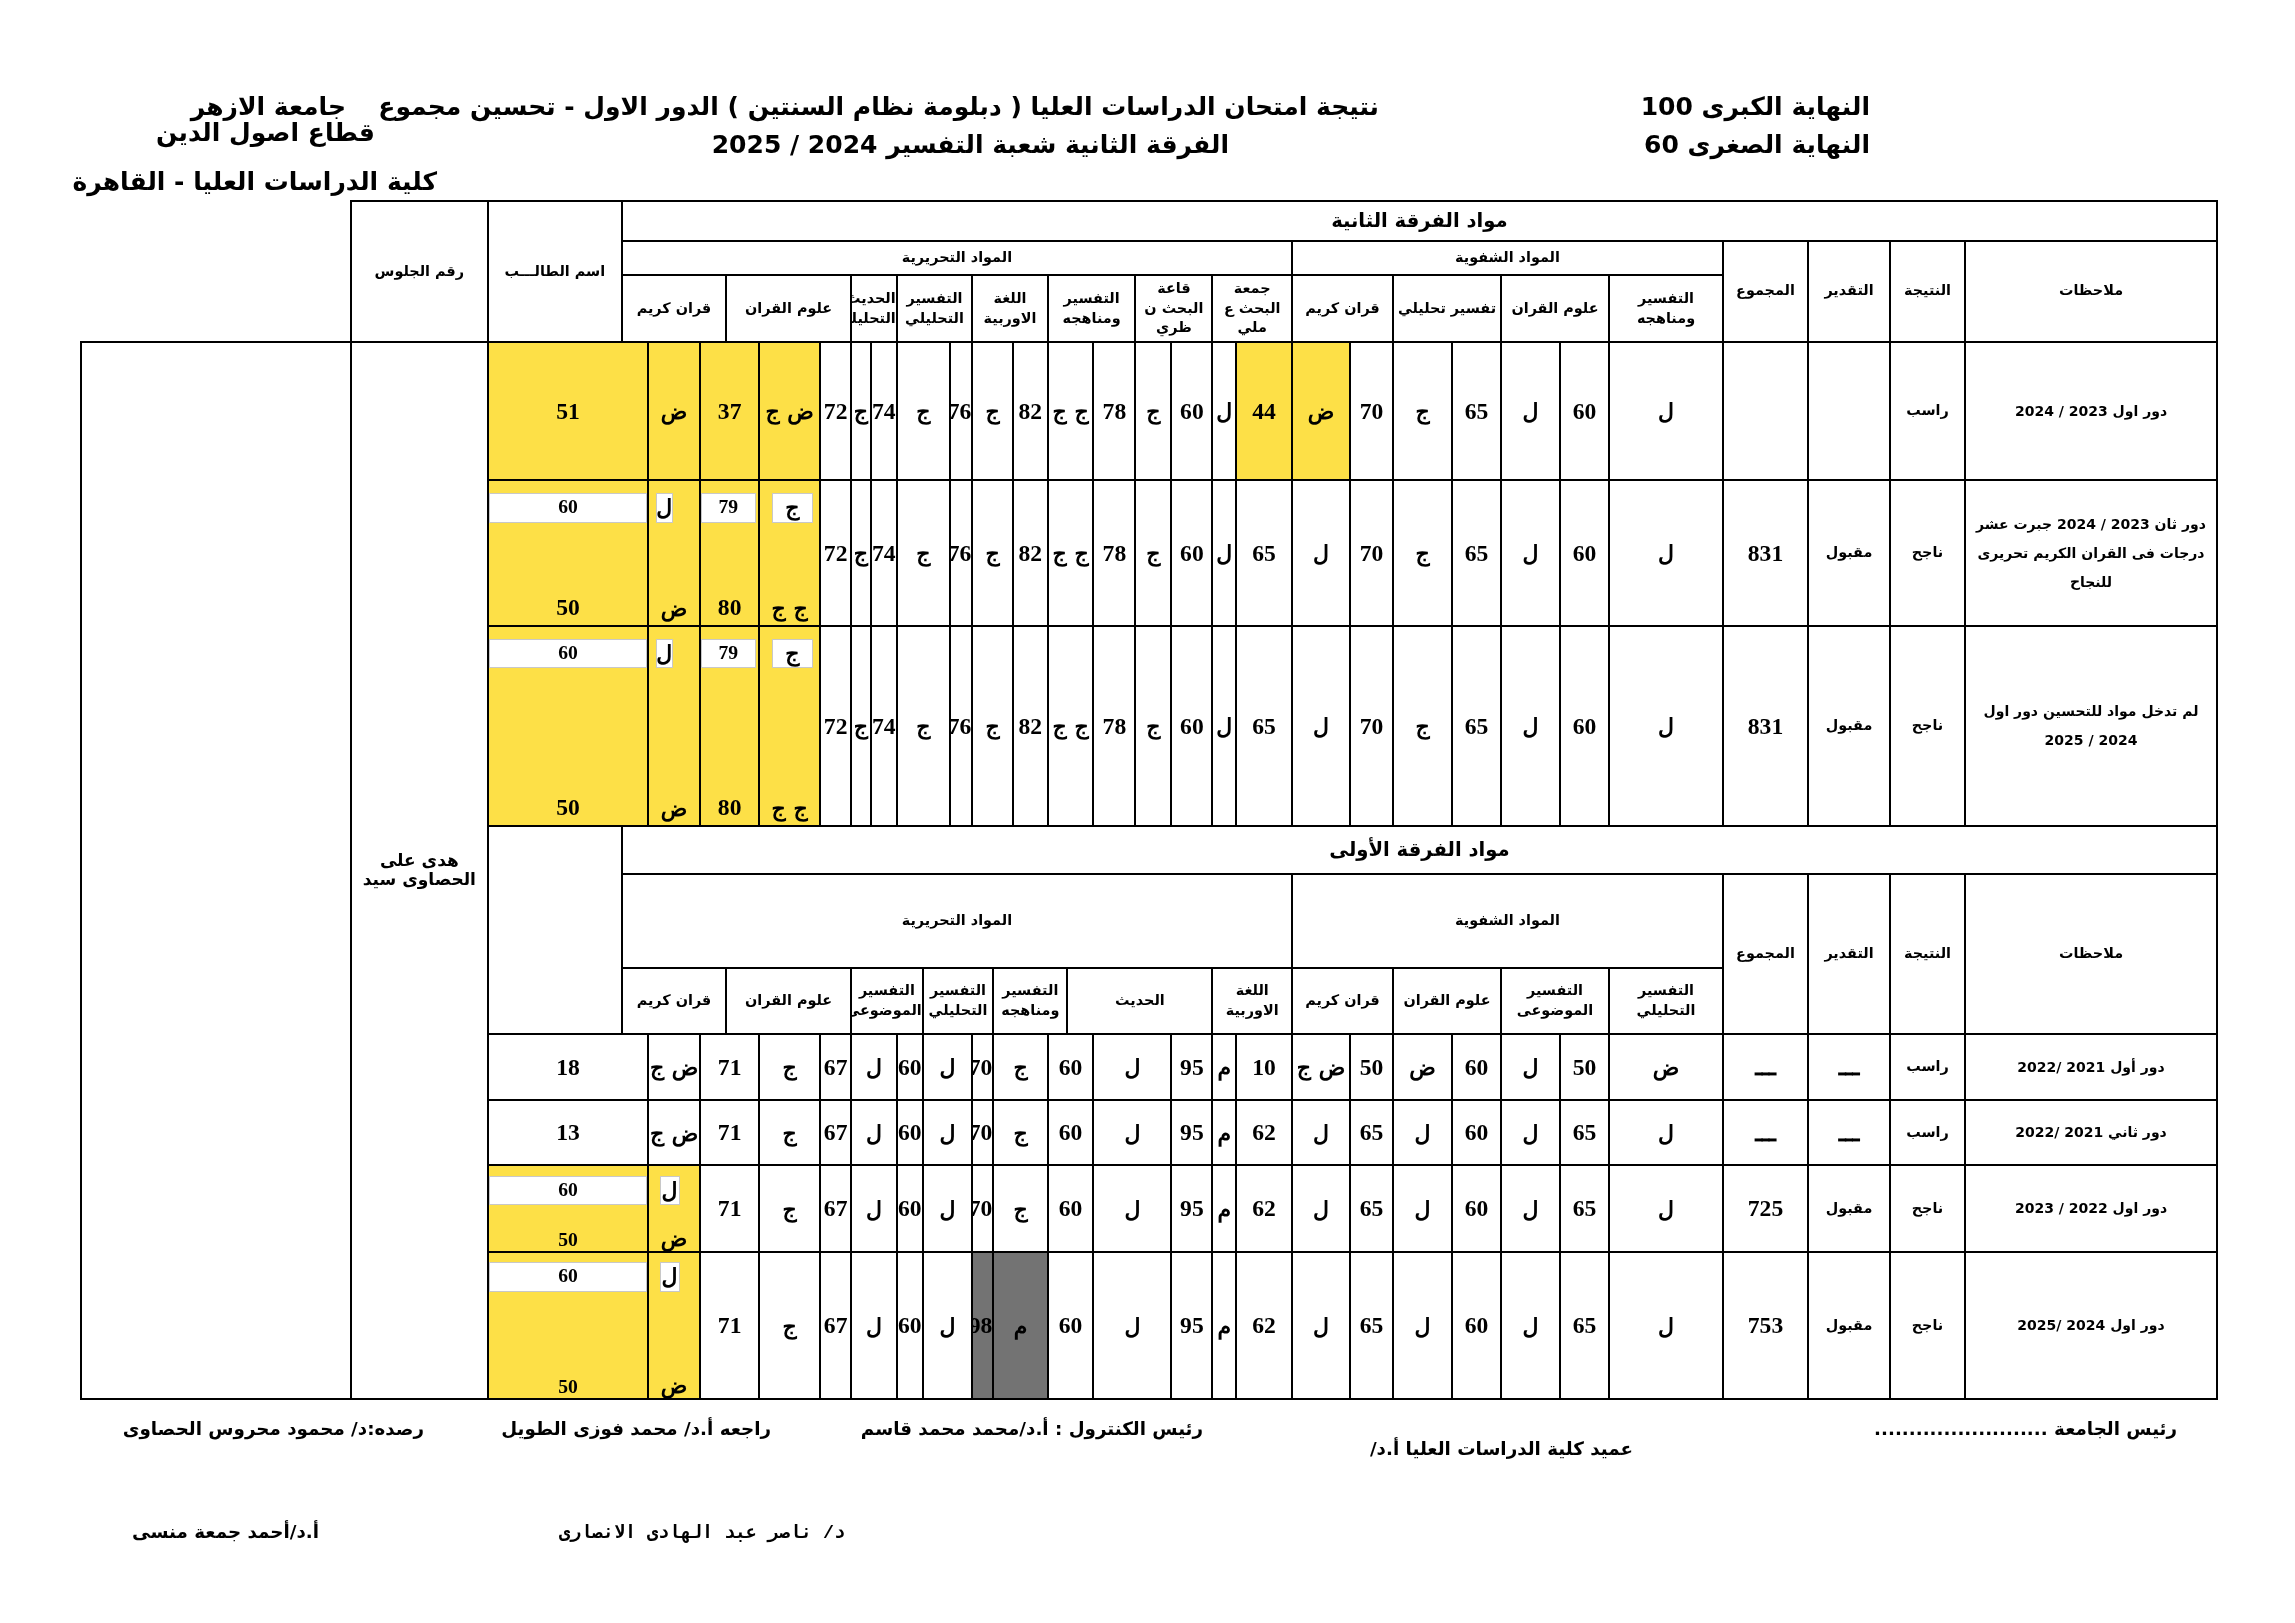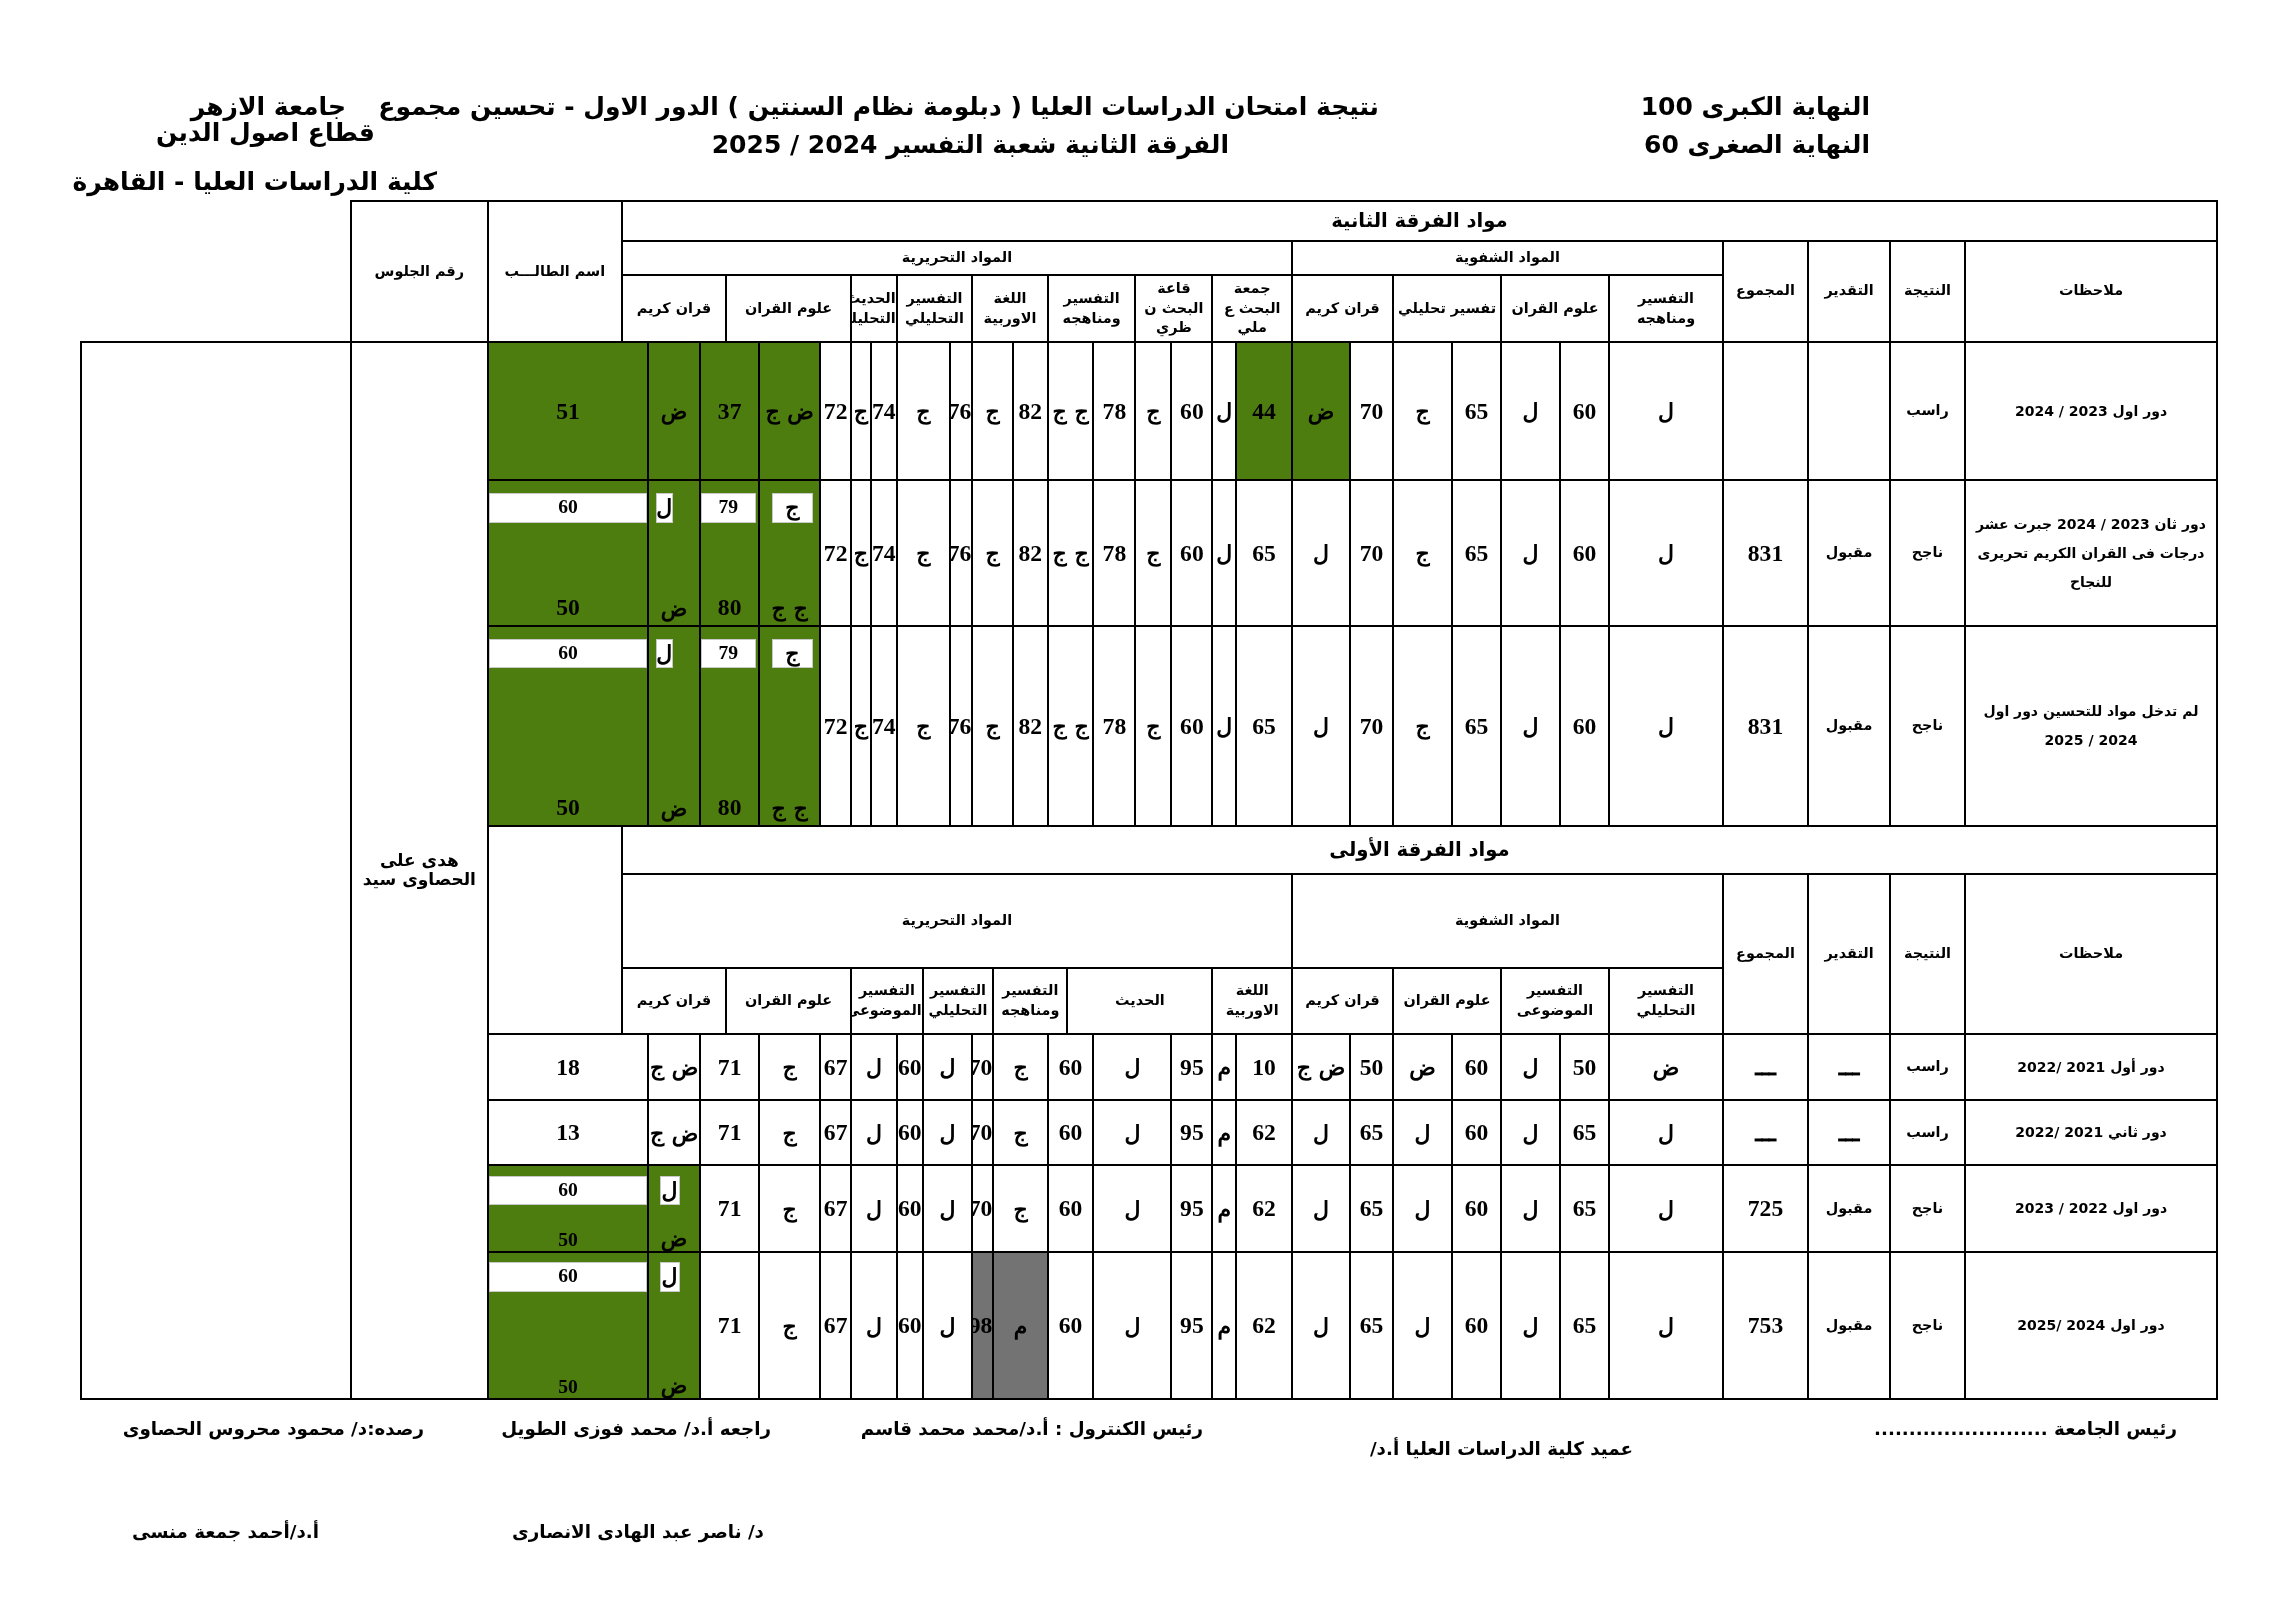--- a/index.html
+++ b/index.html
@@ -8,21 +8,21 @@
   .hdr { position:absolute; font-weight:bold; font-size:25px; white-space:nowrap; direction:rtl; }
   table.grid { position:absolute; left:80px; top:200px; width:2138px; height:1200px;
                border-collapse:collapse; table-layout:fixed; direction:rtl; }
   table.grid td { border:2px solid #000; text-align:center; vertical-align:middle;
                   padding:0; font-weight:bold; overflow:hidden; }
   .th { font-size:14.4px; line-height:19.6px; }
   .sec { font-size:19.6px; }
   .num { font-family:"Liberation Serif","DejaVu Serif",serif; font-size:23.6px; }
   .ltr { font-size:22px; font-family:"DejaVu Serif",serif; }
   .note { font-size:14px; line-height:29px; padding:0 10px !important; }
-  .g { background:#4d7c0f; }
+  .g { background:#fde047; }
   .y { background:#737373; }
   .cellwrap { position:relative; width:100%; height:100%; }
   .box { position:absolute; top:11.8px; background:#fff; border:1.3px solid #c8c8c8; line-height:26px; height:27.5px; }
   .bot { position:absolute; bottom:3.9px; left:0; right:0; }
   .foot { position:absolute; font-weight:bold; font-size:18.3px; white-space:nowrap; direction:rtl; }
 </style>
 </head>
 <body>
 
 <div class="hdr" style="right:1949px;top:92px;">جامعة الازهر</div>
@@ -396,15 +396,15 @@
     </td>
   </tr>
 </tbody>
   </table>
 
 <div class="foot" style="right:118px;top:1418px;">رئيس الجامعة .........................</div>
 <div class="foot" style="right:662px;top:1418px;margin-top:20px;">عميد كلية الدراسات العليا أ.د/</div>
 <div class="foot" style="right:1092px;top:1418px;">رئيس الكنترول :  أ.د/محمد محمد قاسم</div>
 <div class="foot" style="right:1524px;top:1418px;">راجعه أ.د/ محمد فوزى الطويل</div>
 <div class="foot" style="right:1871px;top:1418px;">رصده:د/ محمود محروس الحصاوى</div>
-<div class="foot" style="right:1531px;top:1521px;">د/ ناصر عبد الهادى الانصارى</div>
+<div class="foot" style="right:1450px;top:1521px;font-family:Liberation Mono, monospace;">د/ ناصر عبد الهادى الانصارى</div>
 <div class="foot" style="right:1976px;top:1521px;">أ.د/أحمد جمعة منسى</div>
 
 
 </body></html>

